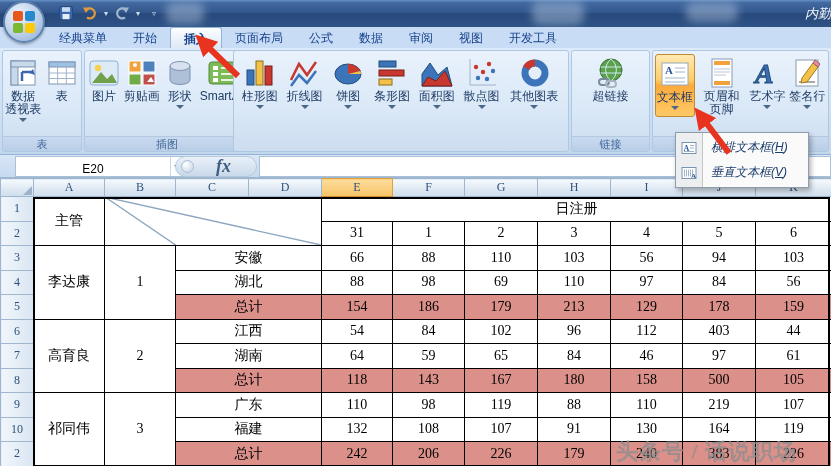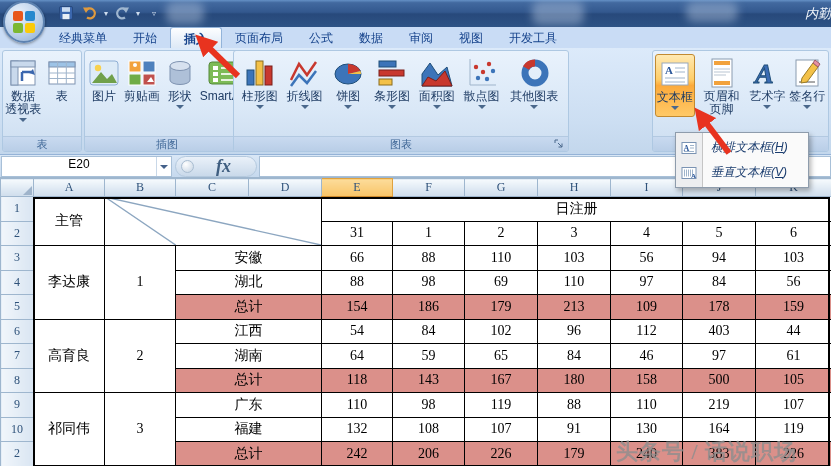--- a/index.html
+++ b/index.html
@@ -40,22 +40,22 @@
   .bigbtn { display:flex; flex-direction:column; align-items:center; text-align:center;
     font-size:12px; line-height:13px; color:#1F3C64; padding:2px 1px; border-radius:3px; }
   .bigbtn svg { width:34px; height:34px; }
   .caret { width:0; height:0; border:4px solid transparent; border-top-color:#4A688C; margin-top:2px; }
   .btn-textbox { background:linear-gradient(#FFE9B2,#FFCE69 40%,#FCAA3B 50%,#FFC967); border:1px solid #C28A30; }
   .launcher { position:absolute; right:4px; top:2px; }
 
   
   .fbar { position:absolute; left:0; top:155px; width:831px; height:23px;
     background:linear-gradient(#D9E7F6,#C6D9EE); border-bottom:1px solid #9EB6CE; }
-  .namebox { position:absolute; left:1px; top:1px; width:171px; height:21px; background:#fff;
-    border:1px solid #A8C0D8; display:flex; align-items:flex-start; }
+  .namebox { position:absolute; left:15px; top:1px; width:171px; height:21px; background:#fff;
+    border:1px solid #A8C0D8; display:flex; align-items:flex-end; }
   .namebox-text { flex:1; text-align:center; font-size:12px; font-family:"Liberation Sans",sans-serif; color:#000; }
   .namebox-caret { width:15px; height:100%; display:flex; align-items:center; justify-content:center; border-left:1px solid #C9D8E8; }
   .namebox-caret i { width:0; height:0; border:4px solid transparent; border-top-color:#44618A; margin-top:4px; }
   .fxpill { position:absolute; left:175px; top:1px; width:82px; height:21px; border-radius:11px;
     background:linear-gradient(#EAF1F9,#C9D9EA); border:1px solid #B4C9DE; display:flex; align-items:center; }
   .fx-handle { width:13px; height:13px; border-radius:50%; margin-left:5px;
     background:radial-gradient(circle at 35% 30%, #fff, #C3D2E2); border:1px solid #A9BDD1; }
   .fx-label { margin-left:22px; font-family:"Liberation Serif",serif; font-style:italic; font-weight:bold;
     font-size:18px; color:#3F5E80; }
   .ffield { position:absolute; left:259px; top:1px; width:572px; height:21px; background:#fff; border:1px solid #A8C0D8; }
@@ -282,30 +282,36 @@
       </div>
       <div class="bigbtn" style="width:54px;">
         <svg viewBox="0 0 34 34">
             <circle cx="18" cy="17" r="10" fill="none" stroke="#3C74B9" stroke-width="7"></circle>
             <path d="M18,7 A10,10 0 0 0 9,12" fill="none" stroke="#C8382E" stroke-width="7"></path>
           </svg>
         <span>其他图表</span>
         <i class="caret"></i>
       </div>
     </div>
-    <div class="grp-label">
-      <span>图表</span>
-      <span class="launcher">
-        <svg width="10" height="10" viewBox="0 0 10 10">
-            <path d="M1,4 V1 H4 M4,4 L8,8 M8,4.5 V8 H4.5" stroke="#4A688C" fill="none"></path>
-          </svg>
-      </span>
+  </div>
+
+  <div class="grp" style="left:571px;width:79px;">
+    <div class="grp-body">
+      <div class="bigbtn">
+        <svg viewBox="0 0 34 34">
+            <circle cx="17" cy="14" r="11" fill="#5BA24A" stroke="#2F6B2A"></circle>
+            <path d="M6.5,11 h21 M6.5,17 h21 M17,3 a14,14 0 0 1 0,22 M17,3 a14,14 0 0 0 0,22" stroke="#CFE8F7" fill="none"></path>
+            <rect x="5" y="23" width="10" height="6" rx="3" fill="none" stroke="#7A8A99" stroke-width="2"></rect>
+            <rect x="12" y="25" width="10" height="6" rx="3" fill="none" stroke="#A9B6C2" stroke-width="2"></rect>
+          </svg>
+        <span>超链接</span>
+      </div>
     </div>
-  </div>
-
+    <div class="grp-label">链接</div>
+  </div>
 
   <div class="grp" style="left:652px;width:177px;">
     <div class="grp-body">
       <div class="bigbtn btn-textbox">
         <svg viewBox="0 0 34 34">
             <rect x="4" y="6" width="26" height="22" fill="#fff" stroke="#98A8BC"></rect>
             <text x="7" y="17" font-size="11" font-weight="bold" fill="#2B579A" font-family="serif">A</text>
             <path d="M17,11 h10 M17,15 h10 M7,21 h20 M7,25 h20" stroke="#9FB4CB"></path>
           </svg>
         <span>文本框</span>
@@ -437,21 +443,21 @@
       <td>84</td>
       <td>56</td>
     </tr>
     <tr>
       <th>5</th>
       <td colspan="2" class="total">总计</td>
       <td class="total">154</td>
       <td class="total">186</td>
       <td class="total">179</td>
       <td class="total">213</td>
-      <td class="total">109</td>
+      <td class="total">129</td>
       <td class="total">178</td>
       <td class="total">159</td>
     </tr>
     <tr>
       <th>6</th>
       <td rowspan="3">高育良</td>
       <td rowspan="3">2</td>
       <td colspan="2">江西</td>
       <td>54</td>
       <td>84</td>

